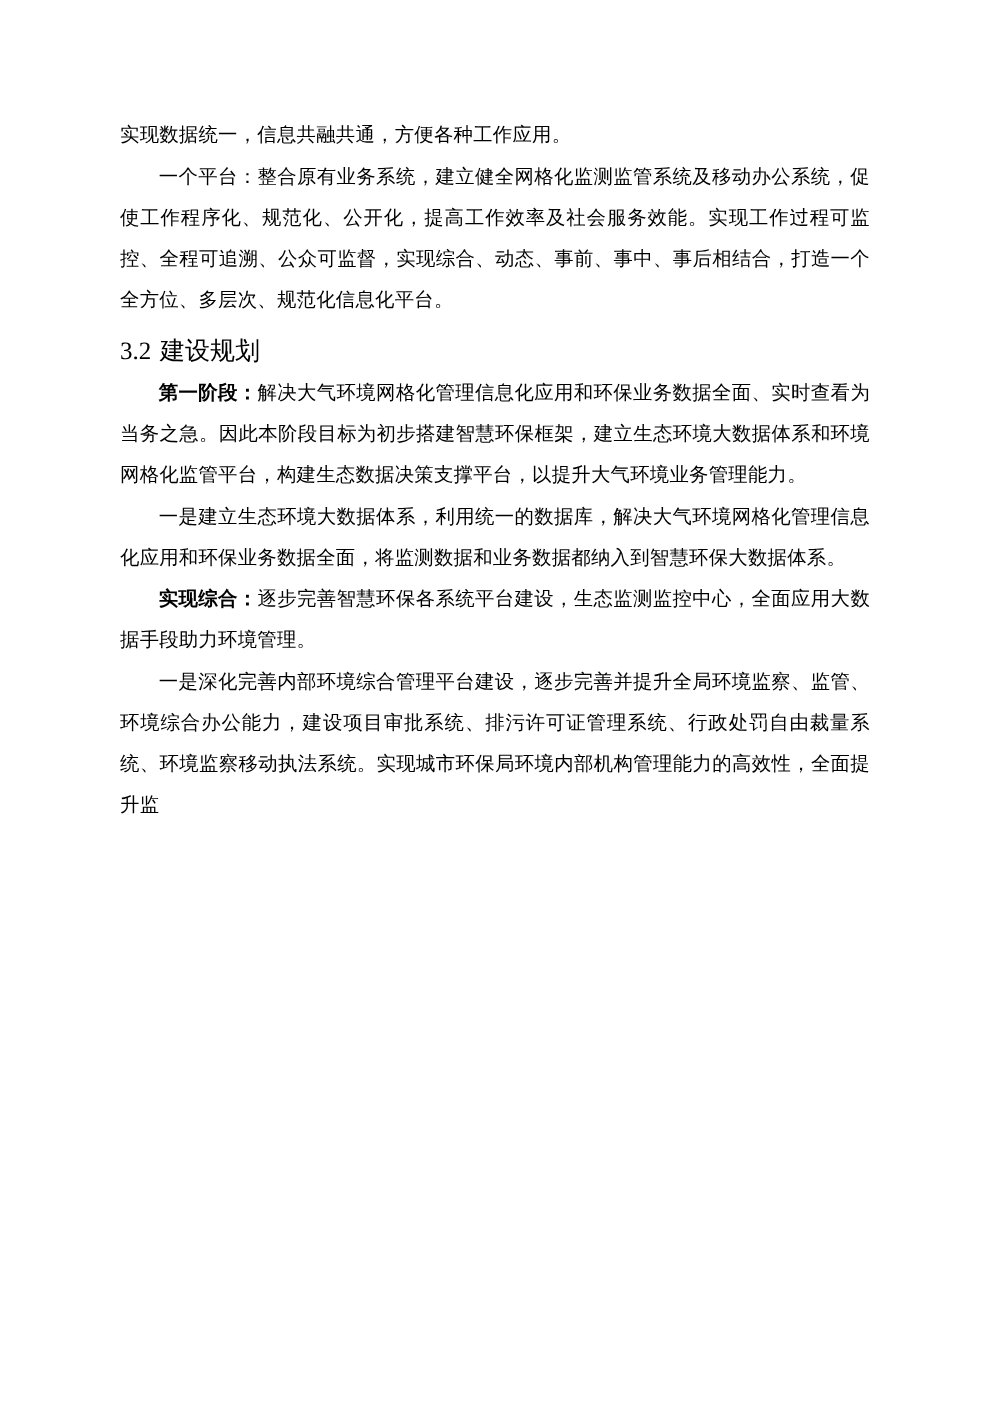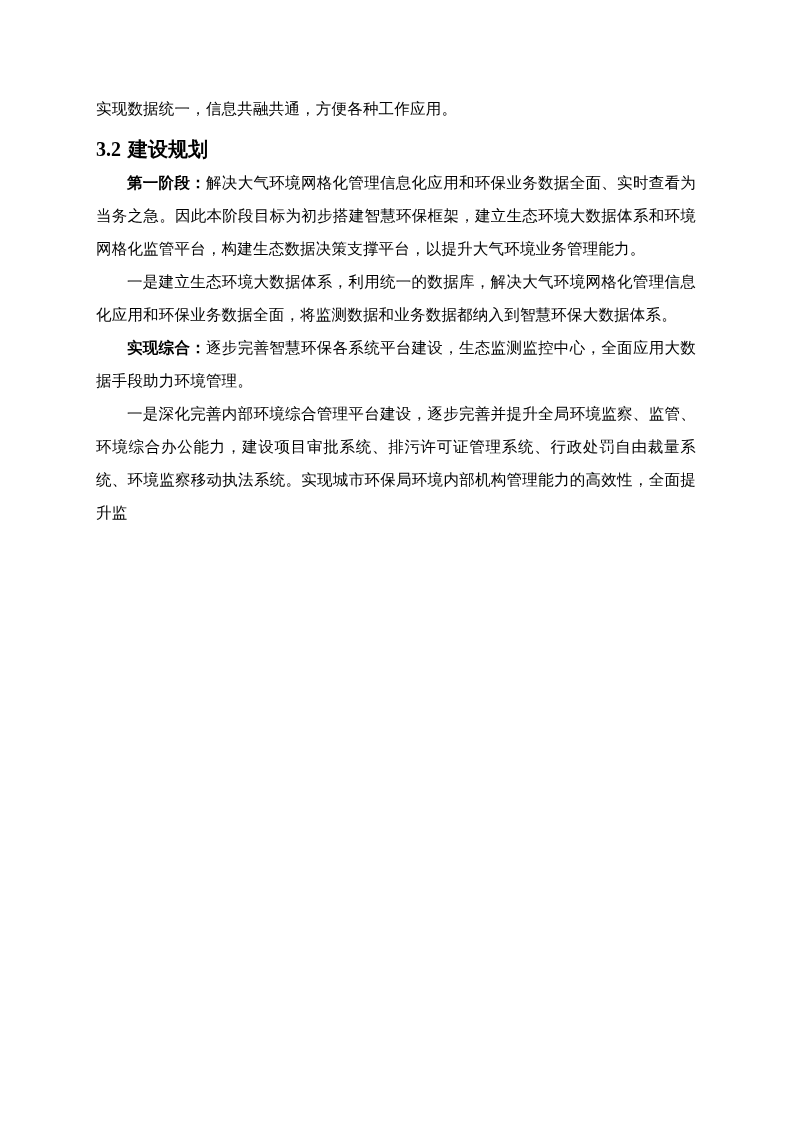--- a/index.html
+++ b/index.html
@@ -35,33 +35,34 @@
   .body-para.indent {
     text-indent: 2em;
   }
   .body-para .lead {
     font-weight: bold;
   }
   h2.section-heading {
     margin: 11px 0 4px 0;
     font-size: 20px;
     line-height: 26px;
-    font-weight: bold;
+    font-weight: normal;
     text-align: left;
   }
   h2.section-heading .h-num {
     font-family: "Liberation Serif", serif;
     margin-right: 7px;
   }
 </style>
 </head>
 <body>
 
 <div class="page">
   <div class="doc-body" id="doc-body">
       <p class="body-para"><span>实现数据统一，信息共融共通，方便各种工作应用。</span></p>
+      <p class="body-para indent"><span>一个平台：整合原有业务系统，建立健全网格化监测监管系统及移动办公系统，促使工作程序化、规范化、公开化，提高工作效率及社会服务效能。实现工作过程可监控、全程可追溯、公众可监督，实现综合、动态、事前、事中、事后相结合，打造一个全方位、多层次、规范化信息化平台。</span></p>
       <h2 class="section-heading"><span class="h-num">3.2</span><span>建设规划</span></h2>
       <p class="body-para indent"><b class="lead">第一阶段：</b><span>解决大气环境网格化管理信息化应用和环保业务数据全面、实时查看为当务之急。因此本阶段目标为初步搭建智慧环保框架，建立生态环境大数据体系和环境网格化监管平台，构建生态数据决策支撑平台，以提升大气环境业务管理能力。</span></p>
       <p class="body-para indent"><span>一是建立生态环境大数据体系，利用统一的数据库，解决大气环境网格化管理信息化应用和环保业务数据全面，将监测数据和业务数据都纳入到智慧环保大数据体系。</span></p>
       <p class="body-para indent"><b class="lead">实现综合：</b><span>逐步完善智慧环保各系统平台建设，生态监测监控中心，全面应用大数据手段助力环境管理。</span></p>
       <p class="body-para indent"><span>一是深化完善内部环境综合管理平台建设，逐步完善并提升全局环境监察、监管、环境综合办公能力，建设项目审批系统、排污许可证管理系统、行政处罚自由裁量系统、环境监察移动执法系统。实现城市环保局环境内部机构管理能力的高效性，全面提升监</span></p>
     </div>
 </div>
 
 </body></html>

